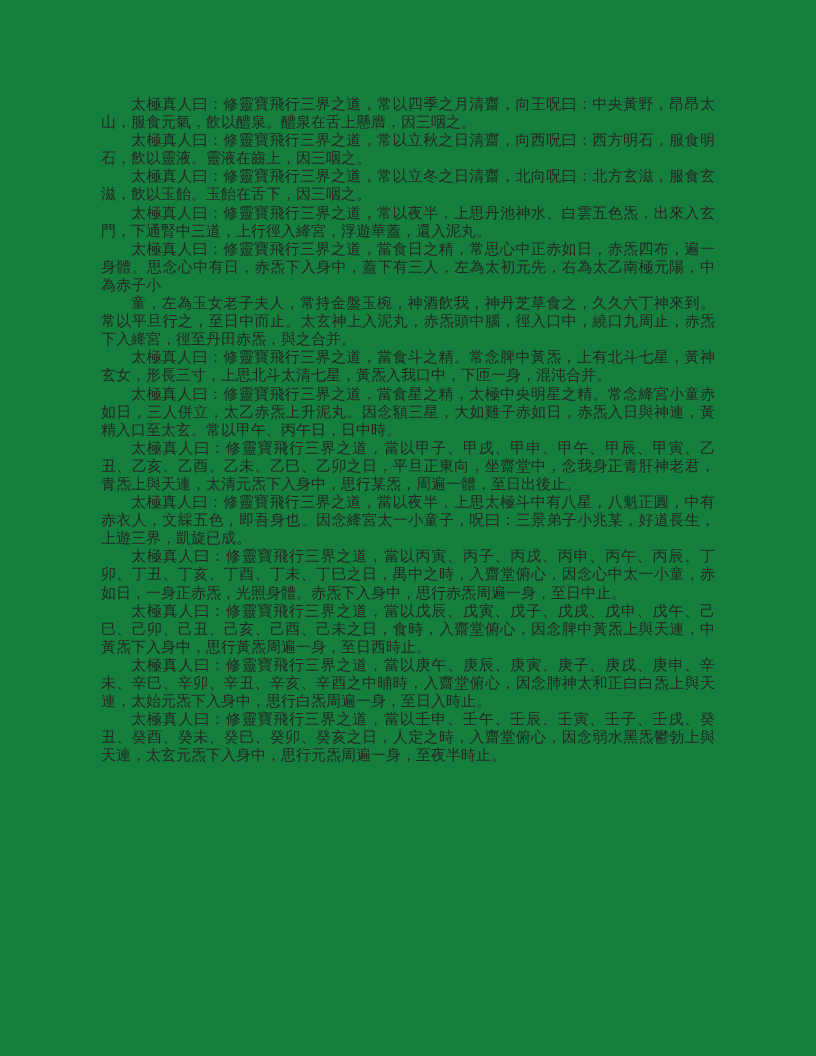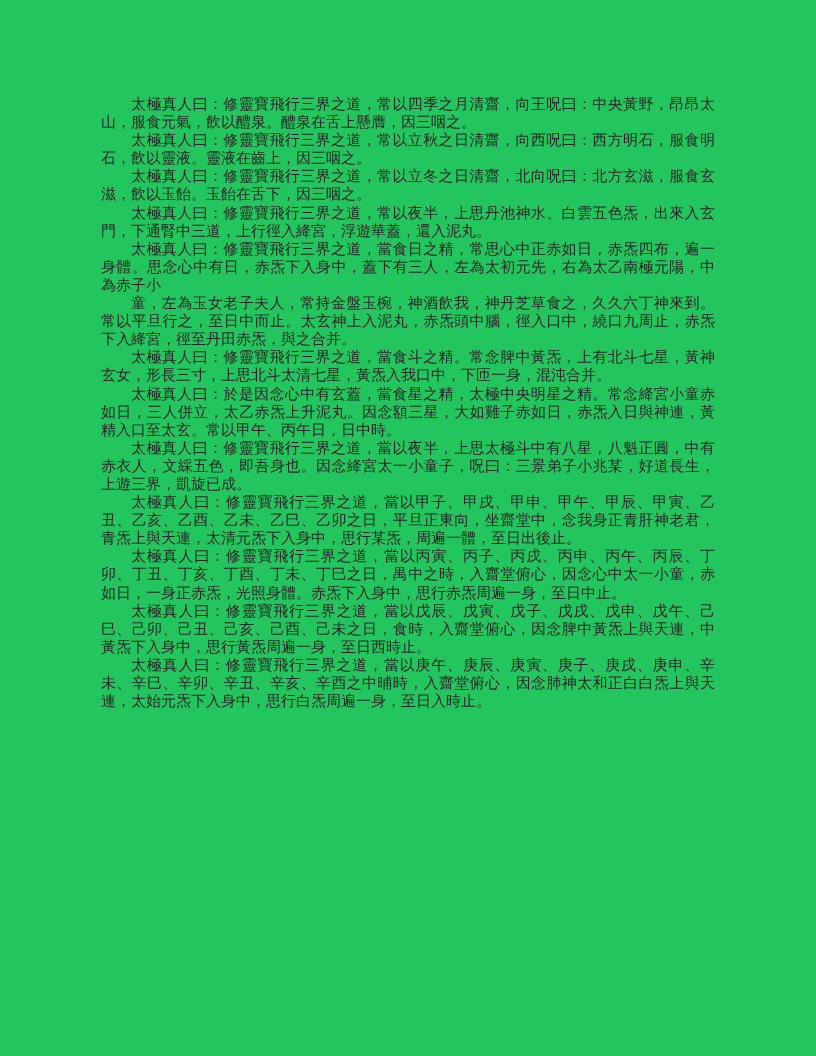--- a/index.html
+++ b/index.html
@@ -4,21 +4,21 @@
 <style>
   html, body {
     margin: 0;
     padding: 0;
     background: #ffffff;
   }
   .page {
     position: relative;
     width: 816px;
     height: 1056px;
-    background: #22c55e;
+    background: #15803d;
     overflow: hidden;
     font-family: "Liberation Serif", "DejaVu Serif", serif;
   }
   .text-block {
     position: absolute;
     left: 101px;
     top: 95px;
     width: 614px;
     color: #262626;
     font-size: 15px;
@@ -39,20 +39,21 @@
 
 <div class="page">
   <div class="text-block">
       <p class="para">太極真人曰：修靈寶飛行三界之道，常以四季之月清齋，向王呪曰：中央黃野，昂昂太山，服食元氣，飲以醴泉。醴泉在舌上懸膺，因三咽之。</p>
       <p class="para">太極真人曰：修靈寶飛行三界之道，常以立秋之日清齋，向西呪曰：西方明石，服食明石，飲以靈液。靈液在齒上，因三咽之。</p>
       <p class="para">太極真人曰：修靈寶飛行三界之道，常以立冬之日清齋，北向呪曰：北方玄滋，服食玄滋，飲以玉飴。玉飴在舌下，因三咽之。</p>
       <p class="para">太極真人曰：修靈寶飛行三界之道，常以夜半，上思丹池神水、白雲五色炁，出來入玄門，下通腎中三道，上行徑入絳宮，浮遊華蓋，還入泥丸。</p>
       <p class="para">太極真人曰：修靈寶飛行三界之道，當食日之精，常思心中正赤如日，赤炁四布，遍一身體。思念心中有日，赤炁下入身中，蓋下有三人，左為太初元先，右為太乙南極元陽，中為赤子小</p>
       <p class="para">童，左為玉女老子夫人，常持金盤玉椀，神酒飲我，神丹芝草食之，久久六丁神來到。常以平旦行之，至日中而止。太玄神上入泥丸，赤炁頭中腦，徑入口中，繞口九周止，赤炁下入絳宮，徑至丹田赤炁，與之合并。</p>
       <p class="para">太極真人曰：修靈寶飛行三界之道，當食斗之精。常念脾中黃炁，上有北斗七星，黃神玄女，形長三寸，上思北斗太清七星，黃炁入我口中，下匝一身，混沌合并。</p>
-      <p class="para">太極真人曰：於是因念心中有玄蓋，當食星之精，太極中央明星之精。常念絳宮小童赤如日，三人併立，太乙赤炁上升泥丸。因念額三星，大如雞子赤如日，赤炁入日與神連，黃精入口至太玄。常以甲午、丙午日，日中時。</p>
+      <p class="para">太極真人曰：修靈寶飛行三界之道，當食星之精，太極中央明星之精。常念絳宮小童赤如日，三人併立，太乙赤炁上升泥丸。因念額三星，大如雞子赤如日，赤炁入日與神連，黃精入口至太玄。常以甲午、丙午日，日中時。</p>
+      <p class="para">太極真人曰：修靈寶飛行三界之道，當以甲子、甲戌、甲申、甲午、甲辰、甲寅、乙丑、乙亥、乙酉、乙未、乙巳、乙卯之日，平旦正東向，坐齋堂中，念我身正青肝神老君，青炁上與天連，太清元炁下入身中，思行某炁，周遍一體，至日出後止。</p>
       <p class="para">太極真人曰：修靈寶飛行三界之道，當以夜半，上思太極斗中有八星，八魁正圓，中有赤衣人，文綵五色，即吾身也。因念絳宮太一小童子，呪曰：三景弟子小兆某，好道長生，上遊三界，凱旋已成。</p>
-      <p class="para">太極真人曰：修靈寶飛行三界之道，當以甲子、甲戌、甲申、甲午、甲辰、甲寅、乙丑、乙亥、乙酉、乙未、乙巳、乙卯之日，平旦正東向，坐齋堂中，念我身正青肝神老君，青炁上與天連，太清元炁下入身中，思行某炁，周遍一體，至日出後止。</p>
       <p class="para">太極真人曰：修靈寶飛行三界之道，當以丙寅、丙子、丙戌、丙申、丙午、丙辰、丁卯、丁丑、丁亥、丁酉、丁未、丁巳之日，禺中之時，入齋堂俯心，因念心中太一小童，赤如日，一身正赤炁，光照身體。赤炁下入身中，思行赤炁周遍一身，至日中止。</p>
       <p class="para">太極真人曰：修靈寶飛行三界之道，當以戊辰、戊寅、戊子、戊戌、戊申、戊午、己巳、己卯、己丑、己亥、己酉、己未之日，食時，入齋堂俯心，因念脾中黃炁上與天連，中黃炁下入身中，思行黃炁周遍一身，至日西時止。</p>
       <p class="para">太極真人曰：修靈寶飛行三界之道，當以庚午、庚辰、庚寅、庚子、庚戌、庚申、辛未、辛巳、辛卯、辛丑、辛亥、辛酉之中晡時，入齋堂俯心，因念肺神太和正白白炁上與天連，太始元炁下入身中，思行白炁周遍一身，至日入時止。</p>
+      <p class="para">太極真人曰：修靈寶飛行三界之道，當以壬申、壬午、壬辰、壬寅、壬子、壬戌、癸丑、癸酉、癸未、癸巳、癸卯、癸亥之日，人定之時，入齋堂俯心，因念弱水黑炁鬱勃上與天連，太玄元炁下入身中，思行元炁周遍一身，至夜半時止。</p>
     </div>
 </div>
 
 </body></html>

